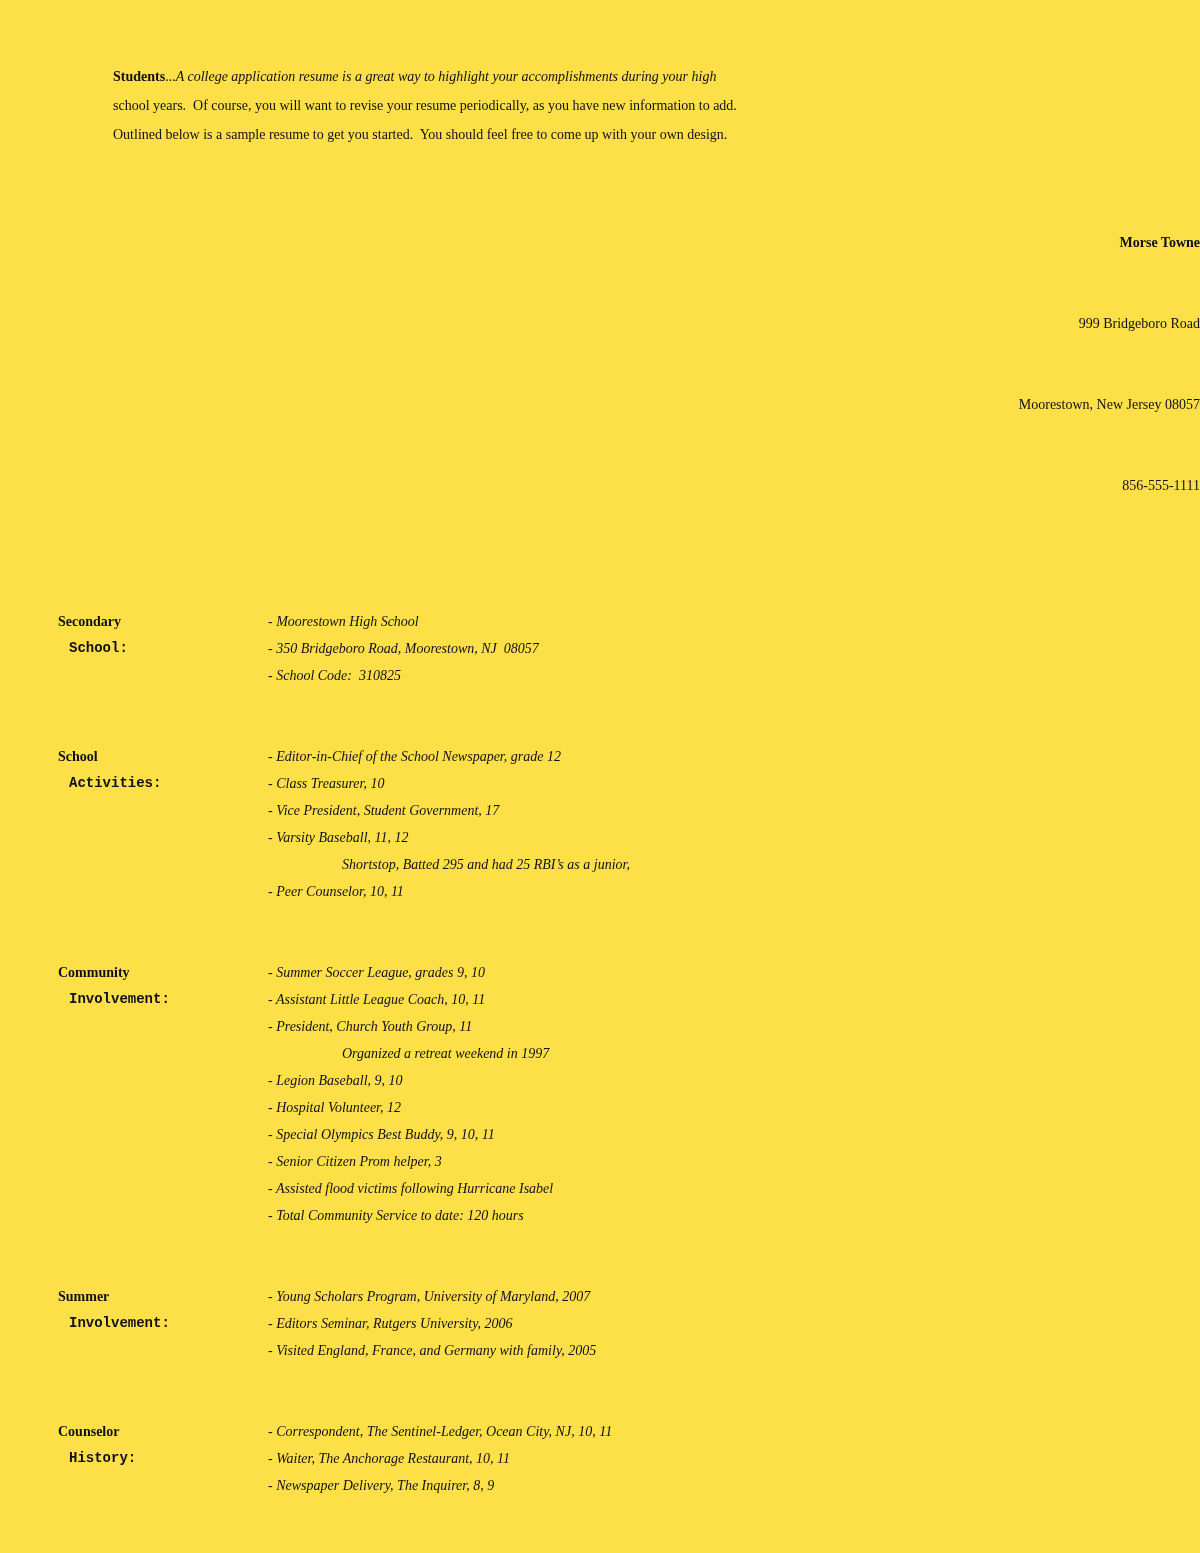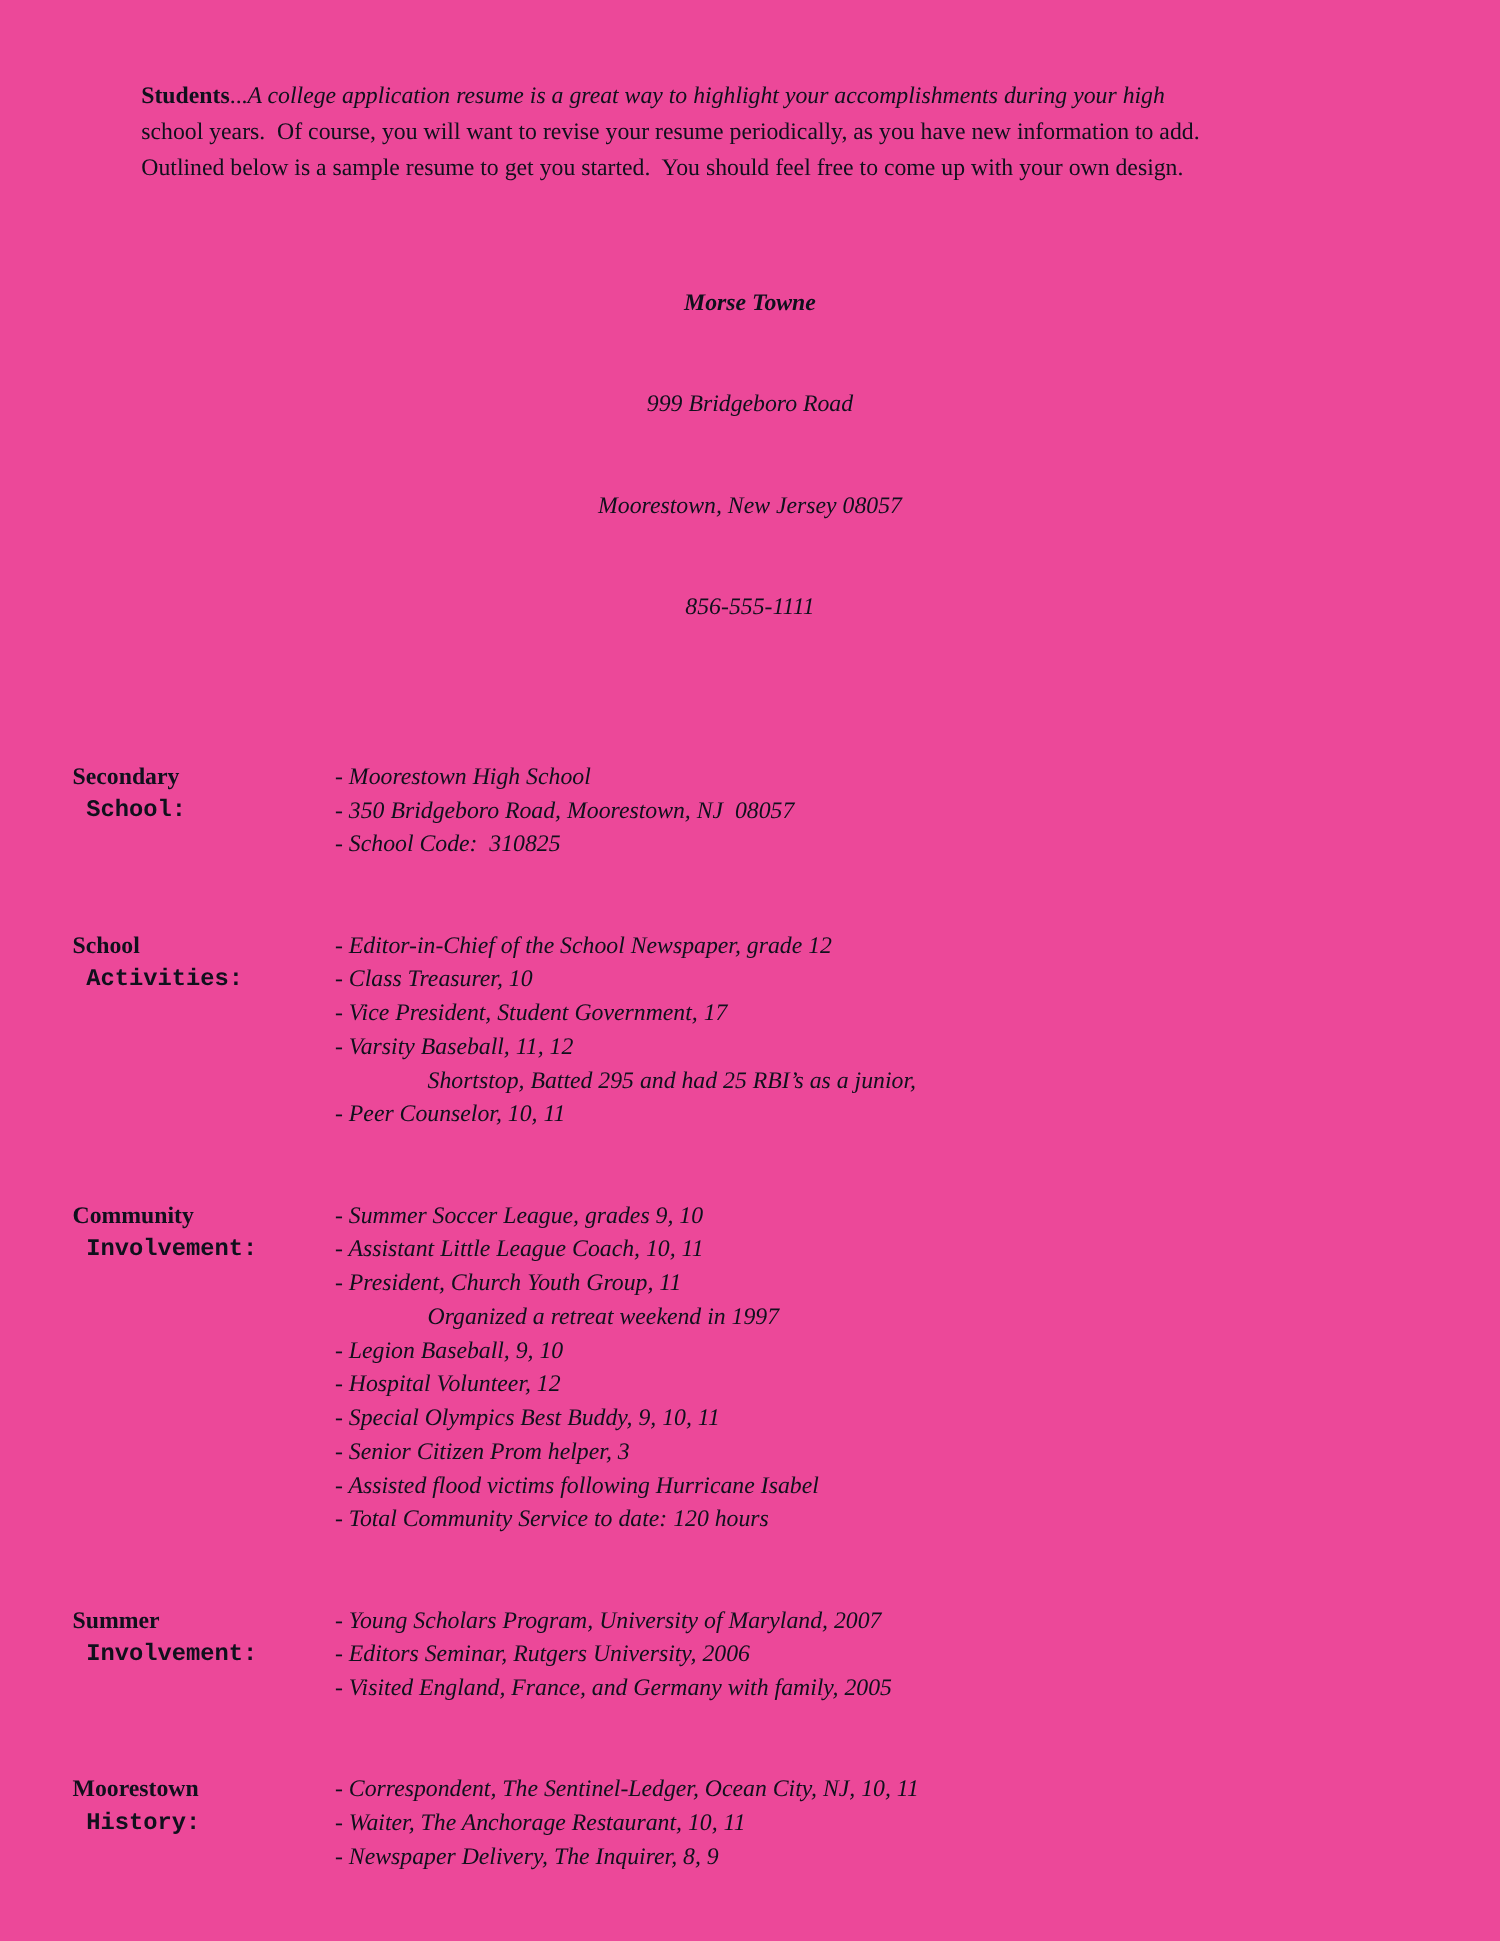--- a/index.html
+++ b/index.html
@@ -1,39 +1,38 @@
 <!DOCTYPE html>
 <html><head>
 <meta charset="utf-8">
 <style>
   html, body { margin: 0; padding: 0; background: #ffffff; }
   .page {
     position: relative;
     width: 1200px;
     height: 1553px;
-    background: #ec4899;
+    background: #fde047;
     font-family: "Liberation Serif", serif;
-    font-size: 19px;
+    font-size: 14px;
     color: #10101c;
     overflow: hidden;
   }
   .intro {
     padding: 62px 30px 0 113px;
     line-height: 29px;
   }
   .intro .line { white-space: pre; }
   .intro .lead { font-weight: bold; }
   .intro .it { font-style: italic; }
   .contact-header {
     margin-top: 26px;
     width: 1200px;
-    text-align: center;
+    text-align: right;
     line-height: 27px;
     white-space: pre;
-    font-style: italic;
   }
   .contact-header .name { font-weight: bold; }
   .sections {
     margin-top: 55px;
     padding-left: 58px;
   }
   .section {
     display: flex;
     margin-bottom: 54px;
     line-height: 27px;
@@ -104,21 +103,21 @@
       </div>
       <div class="section">
         <div class="label"><div class="l1">Summer</div><div class="l2">Involvement:</div></div>
         <div class="items">
           <div class="item"><span class="dash">- </span><span class="txt">Young Scholars Program, University of Maryland, 2007</span></div>
           <div class="item"><span class="dash">- </span><span class="txt">Editors Seminar, Rutgers University, 2006</span></div>
           <div class="item"><span class="dash">- </span><span class="txt">Visited England, France, and Germany with family, 2005</span></div>
         </div>
       </div>
       <div class="section">
-        <div class="label"><div class="l1">Moorestown</div><div class="l2">History:</div></div>
+        <div class="label"><div class="l1">Counselor</div><div class="l2">History:</div></div>
         <div class="items">
           <div class="item"><span class="dash">- </span><span class="txt">Correspondent, The Sentinel-Ledger, Ocean City, NJ, 10, 11</span></div>
           <div class="item"><span class="dash">- </span><span class="txt">Waiter, The Anchorage Restaurant, 10, 11</span></div>
           <div class="item"><span class="dash">- </span><span class="txt">Newspaper Delivery, The Inquirer, 8, 9</span></div>
         </div>
       </div>
     </div>
 
 </div>
 

